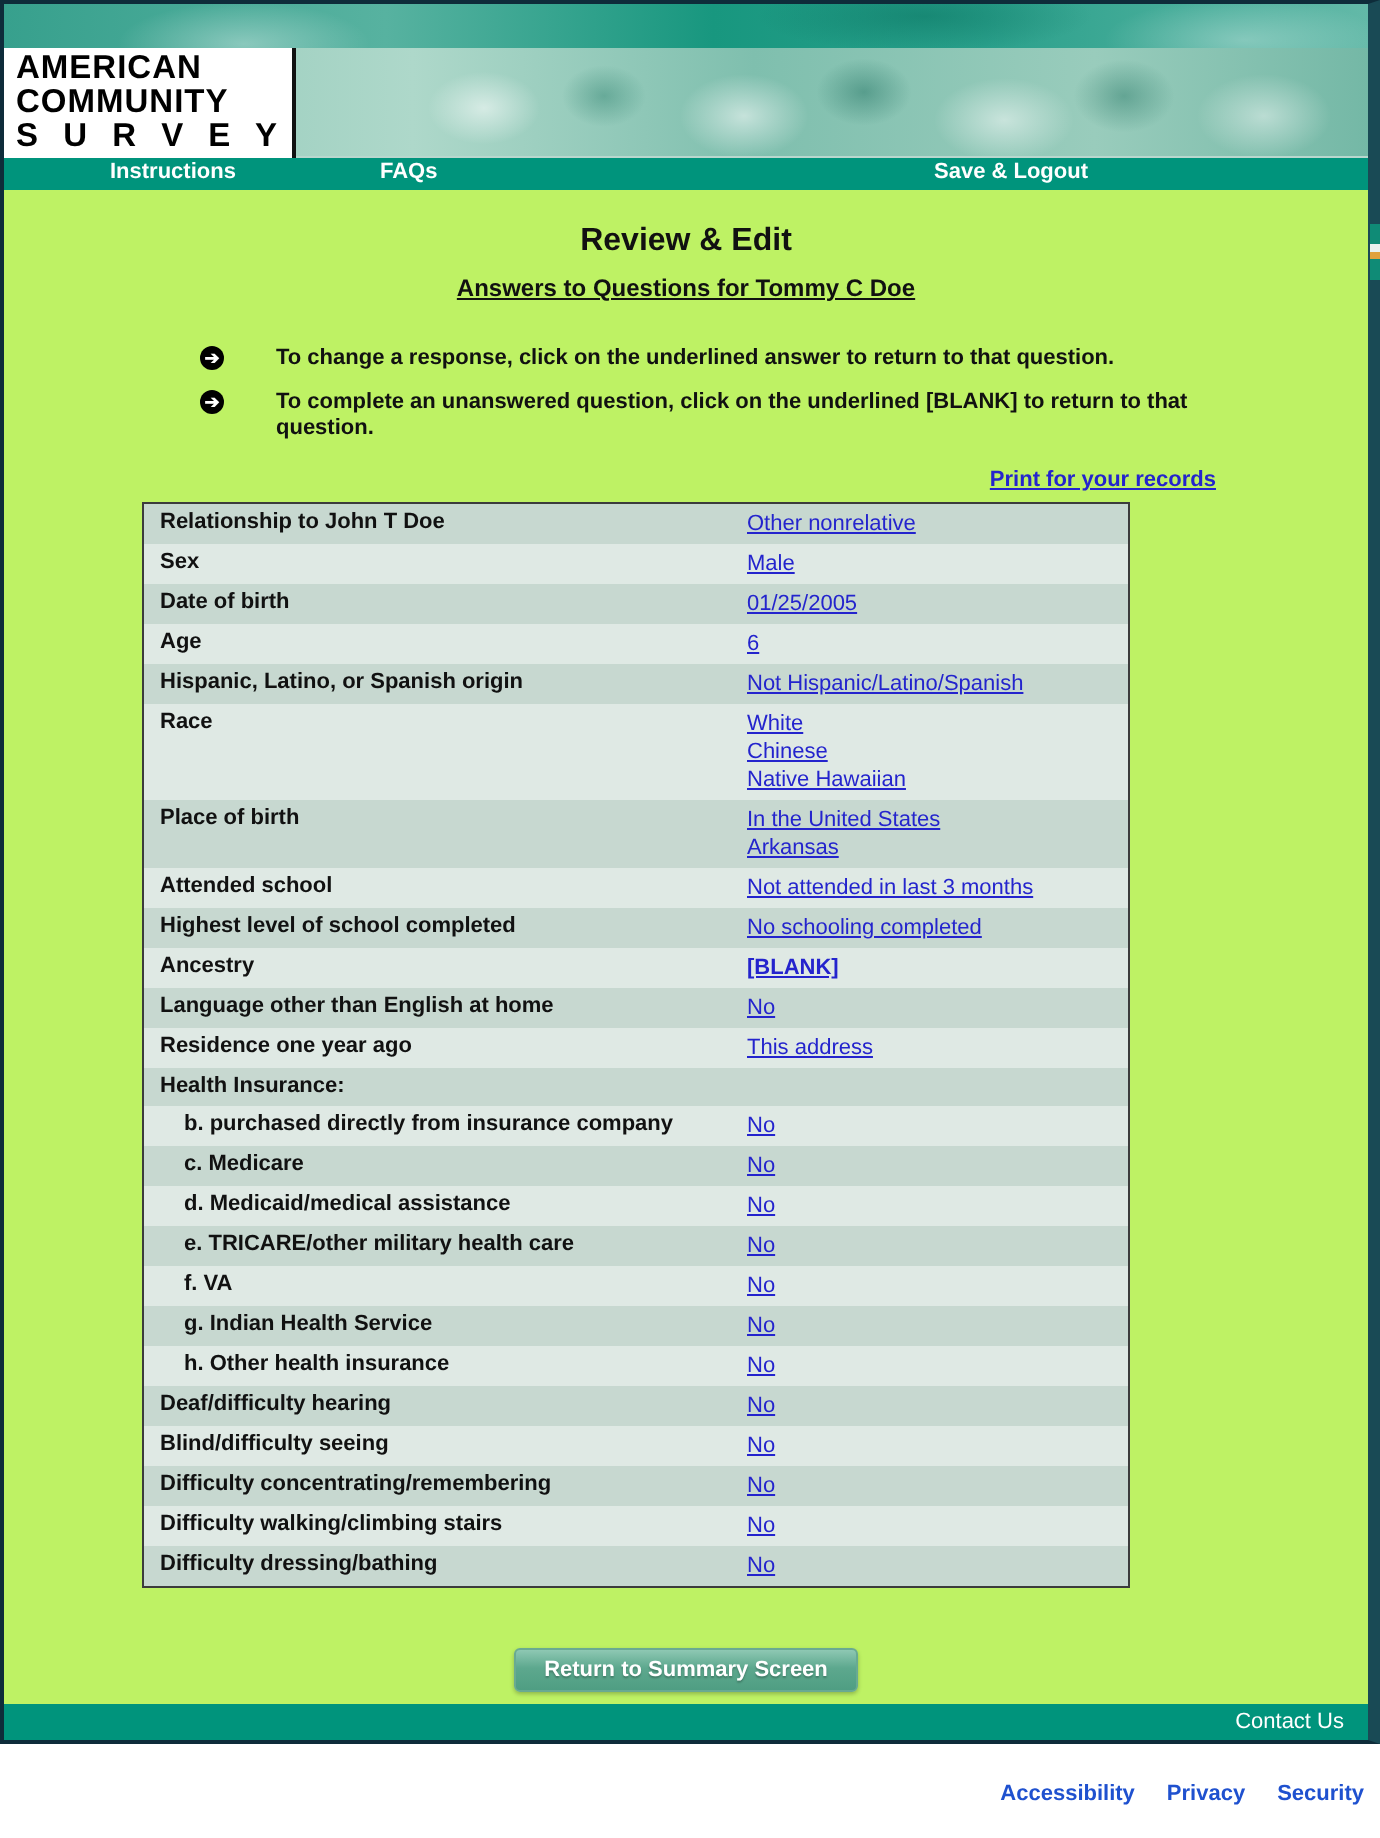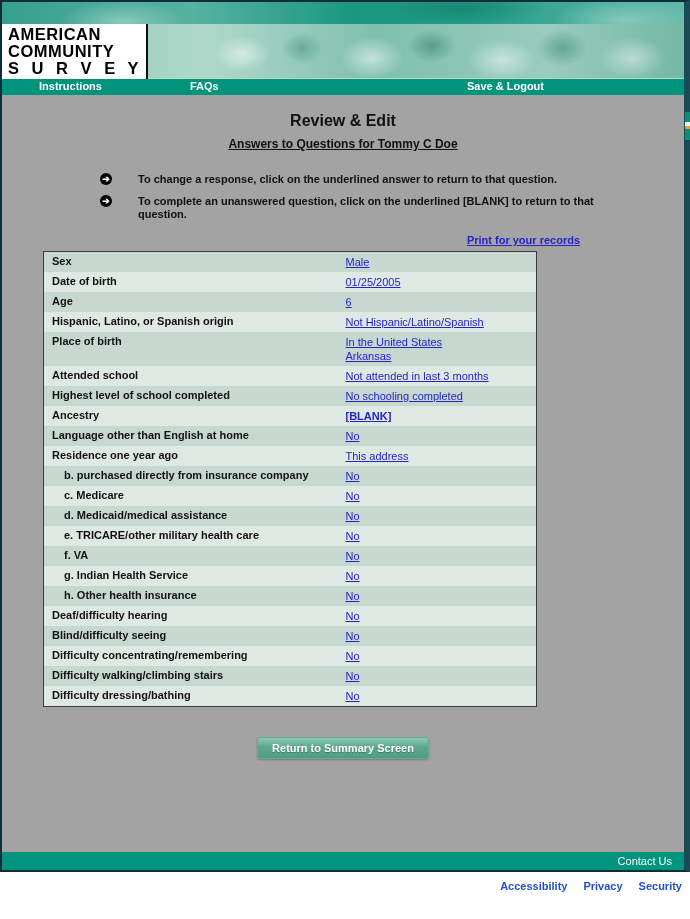--- a/index.html
+++ b/index.html
@@ -43,42 +43,42 @@
     padding:2px 0 0 6px; line-height:17px;
   }
   .logo-line { font-weight:bold; color:#000; font-size:16.5px; letter-spacing:.5px; white-space:nowrap; }
   .logo-line.l3 { letter-spacing:4px; }
   
   .nav {
     height:16px; flex:0 0 16px; background:#00947c; position:relative;
     color:#fff; font-size:11px; font-weight:bold;
   }
   .nav-item { position:absolute; top:1px; cursor:pointer; }
-  .nav-item.n1 { left:37px; }
+  .nav-item.n1 { left:53px; }
   .nav-item.n2 { left:188px; }
   .nav-item.n3 { left:465px; }
   
   .scrollbar-bit {
     position:absolute; right:-6px; top:110px; width:5px; height:28px;
     background:linear-gradient(#0f8b76 0 35%, #e8f2ef 35% 50%, #e0a23c 50% 62%, #0f8b76 62% 100%);
     z-index:5;
   }
   
-  .content { flex:1 1 auto; background:#a3a3a3; position:relative; }
+  .content { flex:1 1 auto; background:#bef264; position:relative; }
   .page-title { text-align:center; font-size:16px; font-weight:bold; color:#111; margin-top:17px; }
   .page-subtitle { text-align:center; font-size:12px; font-weight:bold; color:#111; margin-top:7px;text-decoration:underline; }
   .instructions { margin:22px 0 0 98px; width:500px; }
   .instr-row { display:flex; align-items:flex-start; margin-bottom:9px; }
   .bullet-icon {
     flex:0 0 12px; width:12px; height:12px; border-radius:50%;
     background:#000; color:#fff; font-size:9px; line-height:12px;
     text-align:center; margin-right:6px; margin-top:0px; font-weight:bold;
   }
   .instr-text { font-size:11px; font-weight:bold; color:#111; line-height:13px;margin-left:20px; }
-  .table-zone { width:537px; margin:6px 0 0 41px; }
+  .table-zone { width:537px; margin:6px 0 0 69px; }
   .print-row { text-align:right; margin-bottom:3px; }
   .print-link { font-size:11px; font-weight:bold; color:#2424cd; text-decoration:underline; cursor:pointer; }
   table.review { width:494px; border-collapse:collapse; border:1px solid #3c3c3c; }
   table.review tr:nth-child(odd)  td { background:#c7d8d0; }
   table.review tr:nth-child(even) td { background:#dfe9e4; }
   td.lbl {
     width:300px; font-size:11px; font-weight:bold; color:#111;
     padding:3px 4px 3px 8px; vertical-align:top; line-height:13px;
   }
   td.lbl.indent { padding-left:20px; }
@@ -99,21 +99,21 @@
   .footer-bar {
     height:18px; flex:0 0 18px; background:#00947c;
     display:flex; justify-content:flex-end; align-items:center;
     padding-right:12px;
   }
   .contact-link { color:#fff; font-size:11px; cursor:pointer; }
   
   .below {
     position:absolute; top:872px; left:0; width:690px; height:47px;
     background:#fff; display:flex; justify-content:flex-end; gap:16px;
-    padding:8px 8px 0 0;
+    padding:19px 8px 0 0;
   }
   .below a { color:#1f51cf; font-size:11px; font-weight:bold; text-decoration:none; cursor:pointer; height:14px; }
 </style>
 </head>
 <body>
 
 <div class="window">
   <div class="top-strip"></div>
 
   <div class="logo-banner">
@@ -147,36 +147,44 @@
       </div>
     </div>
 
     <div class="table-zone">
       <div class="print-row">
         <a class="print-link">Print for your records</a>
       </div>
       <table class="review">
         <tbody id="review-tbody">
             <tr>
+              <td class="lbl">Relationship to John T Doe</td>
+              <td class="val"><a>Other nonrelative</a></td>
+            </tr>
+            <tr>
               <td class="lbl">Sex</td>
               <td class="val"><a>Male</a></td>
             </tr>
             <tr>
               <td class="lbl">Date of birth</td>
               <td class="val"><a>01/25/2005</a></td>
             </tr>
             <tr>
               <td class="lbl">Age</td>
               <td class="val"><a>6</a></td>
             </tr>
             <tr>
               <td class="lbl">Hispanic, Latino, or Spanish origin</td>
               <td class="val"><a>Not Hispanic/Latino/Spanish</a></td>
             </tr>
             <tr>
+              <td class="lbl">Race</td>
+              <td class="val"><a>White</a><br><a>Chinese</a><br><a>Native Hawaiian</a></td>
+            </tr>
+            <tr>
               <td class="lbl">Place of birth</td>
               <td class="val"><a>In the United States</a><br><a>Arkansas</a></td>
             </tr>
             <tr>
               <td class="lbl">Attended school</td>
               <td class="val"><a>Not attended in last 3 months</a></td>
             </tr>
             <tr>
               <td class="lbl">Highest level of school completed</td>
               <td class="val"><a>No schooling completed</a></td>
@@ -185,20 +193,24 @@
               <td class="lbl">Ancestry</td>
               <td class="val"><a class="blank">[BLANK]</a></td>
             </tr>
             <tr>
               <td class="lbl">Language other than English at home</td>
               <td class="val"><a>No</a></td>
             </tr>
             <tr>
               <td class="lbl">Residence one year ago</td>
               <td class="val"><a>This address</a></td>
+            </tr>
+            <tr>
+              <td class="lbl">Health Insurance:</td>
+              <td class="val"></td>
             </tr>
             <tr>
               <td class="lbl indent">b. purchased directly from insurance company</td>
               <td class="val"><a>No</a></td>
             </tr>
             <tr>
               <td class="lbl indent">c. Medicare</td>
               <td class="val"><a>No</a></td>
             </tr>
             <tr>

